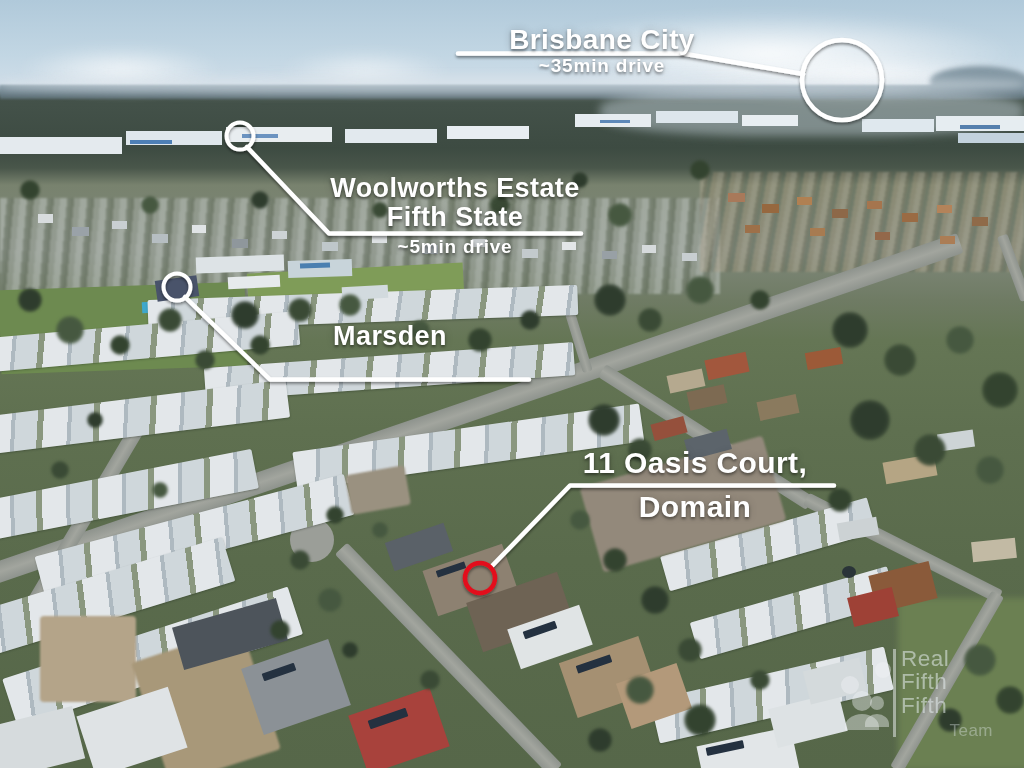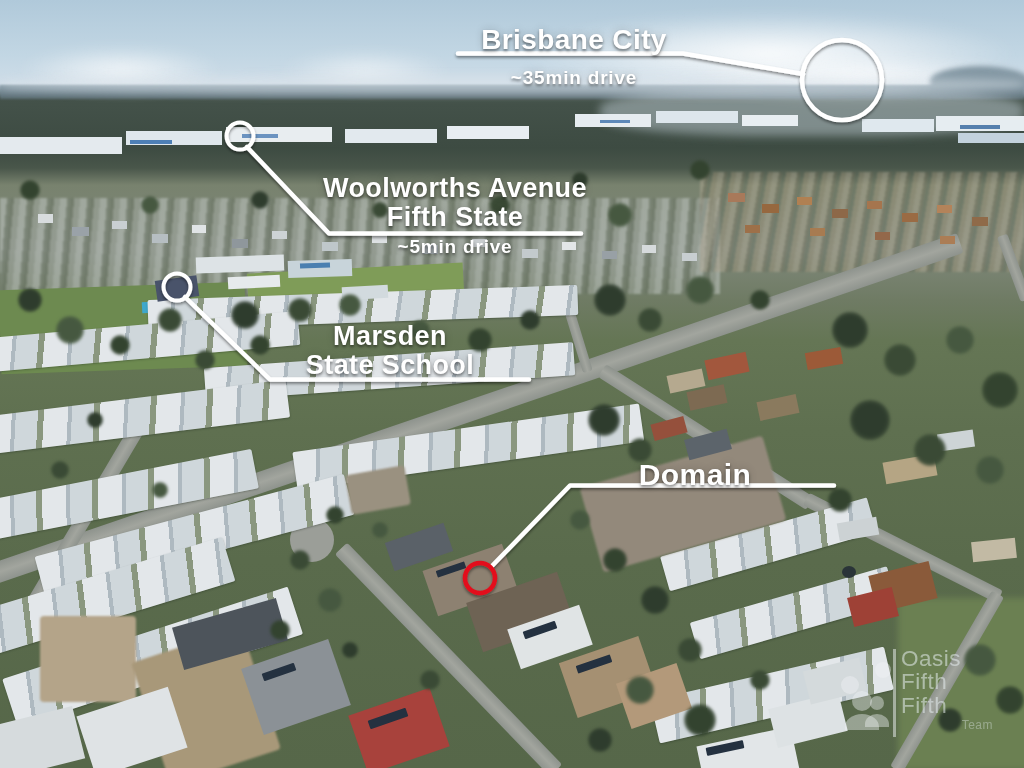--- a/index.html
+++ b/index.html
@@ -29,22 +29,22 @@
     text-shadow:0 2px 3px rgba(0,0,0,.45),0 0 8px rgba(0,0,0,.18);z-index:9;}
   .co-title{font-size:28px;line-height:30px;}
   .co-line{font-size:27px;line-height:29px;}
   .co-line-big{font-size:30px;line-height:32px;}
   .co-sub{font-size:19px;line-height:20px;letter-spacing:.8px;margin-top:5px;}
   .ann-svg{position:absolute;left:0;top:0;z-index:8;}
   .watermark{position:absolute;left:836px;top:645px;width:175px;height:100px;z-index:10;}
   .wm-bar{position:absolute;left:57px;top:4px;width:2.5px;height:88px;background:rgba(240,244,246,.5);}
   .wm-text{position:absolute;left:65px;top:2px;width:100px;color:rgba(230,236,238,.55);
     font-size:22.5px;line-height:23.3px;letter-spacing:.5px;}
-  .wm-team{font-size:12px;line-height:16px;text-align:right;color:rgba(230,236,238,.38);
-    width:92px;margin-top:0;}
+  .wm-team{font-size:17px;line-height:16px;text-align:right;color:rgba(230,236,238,.38);
+    width:92px;margin-top:6px;}
   .sol{position:absolute;border-radius:1px;}
 </style>
 </head>
 <body>
 
 <div class="stage">
 
   <div class="cloud" style="left:520px;top:12px;width:500px;height:84px;background:radial-gradient(ellipse,rgba(255,255,255,.95),rgba(255,255,255,0) 70%);"></div>
   <div class="cloud" style="left:18px;top:46px;width:205px;height:48px;background:radial-gradient(ellipse,rgba(255,255,255,.75),rgba(255,255,255,0) 70%);"></div>
   <div class="cloud" style="left:278px;top:50px;width:175px;height:42px;background:radial-gradient(ellipse,rgba(255,255,255,.6),rgba(255,255,255,0) 70%);"></div>
@@ -240,52 +240,52 @@
       <circle class="wline" cx="842" cy="80" r="40" stroke-width="4.5" stroke="#ffffff"></circle>
       <polyline class="wline" points="581,233.5 329,233.5 247,147" stroke-width="4.5" stroke="#ffffff"></polyline>
       <circle class="wline" cx="240" cy="136" r="13.5" stroke-width="4" stroke="#ffffff"></circle>
       <polyline class="wline" points="529,379.5 270,379.5 185,297" stroke-width="4.5" stroke="#ffffff"></polyline>
       <circle class="wline" cx="177" cy="287" r="13.5" stroke-width="4" stroke="#ffffff"></circle>
       <polyline class="wline" points="834,485.5 570,485.5 491,567" stroke-width="4.5" stroke="#ffffff"></polyline>
       <circle class="redline" cx="480" cy="578" r="15" stroke-width="4.5" stroke="#e3101c"></circle>
     </g>
   </svg>
 
-  <div class="callout" style="left:414px;top:25px;width:320px;text-align:center;">
+  <div class="callout" style="left:442px;top:25px;width:320px;text-align:center;">
     <div class="co-title">Brisbane City</div>
-    <div class="co-sub" style="margin-top:13px;">~35min drive</div>
+    <div class="co-sub" style="margin-top:1px;">~35min drive</div>
   </div>
 
   <div class="callout" style="left:300px;top:174px;width:310px;">
-    <div class="co-line">Woolworths Avenue</div>
+    <div class="co-line">Woolworths Estate</div>
     <div class="co-line">Fifth State</div>
     <div class="co-sub">~5min drive</div>
   </div>
 
   <div class="callout" style="left:235px;top:322px;width:310px;">
     <div class="co-line">Marsden</div>
-    <div class="co-line">State School</div>
   </div>
 
   <div class="callout" style="left:540px;top:447px;width:310px;">
+    <div class="co-line-big">11 Oasis Court,</div>
     <div class="co-line-big" style="margin-top:12px;">Domain</div>
   </div>
 
   <div class="watermark">
     <svg width="58" height="96">
       <g fill="rgba(240,244,246,.42)">
         <circle cx="47" cy="25" r="8"></circle>
         <circle cx="14" cy="40" r="9"></circle>
         <circle cx="41" cy="58" r="7"></circle>
         <path d="M29,79 a12,10 0 0 1 24,0 l0,3 -24,0 z"></path>
         <circle cx="26" cy="56" r="10"></circle>
         <path d="M9,82 a17,13 0 0 1 34,0 l0,3 -34,0 z"></path>
       </g>
     </svg>
     <div class="wm-bar"></div>
     <div class="wm-text">
-      <div>Oasis</div>
+      <div>Real</div>
       <div>Fifth</div>
       <div>Fifth</div>
       <div class="wm-team">Team</div>
     </div>
   </div>
 </div>
 
 </body></html>

